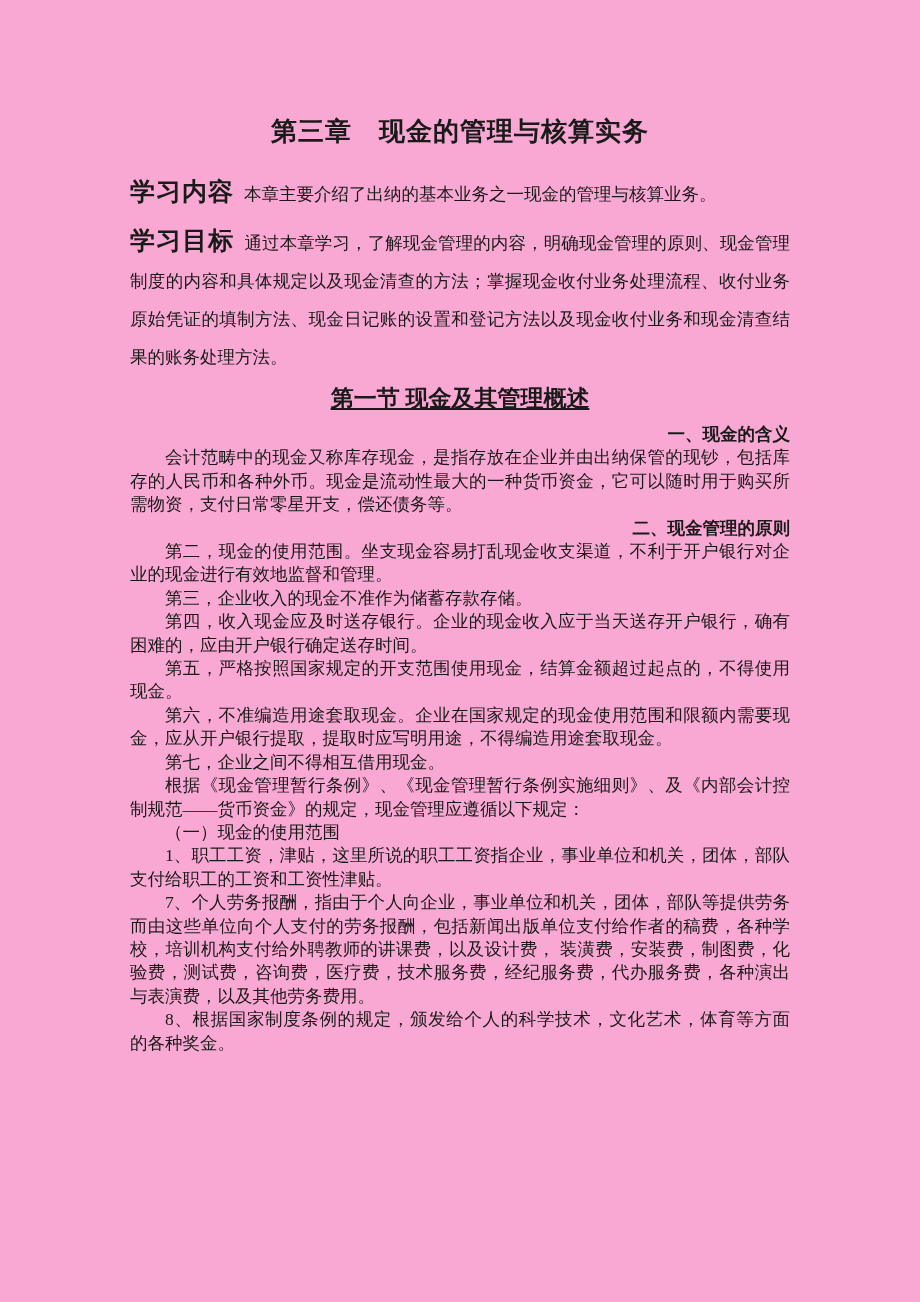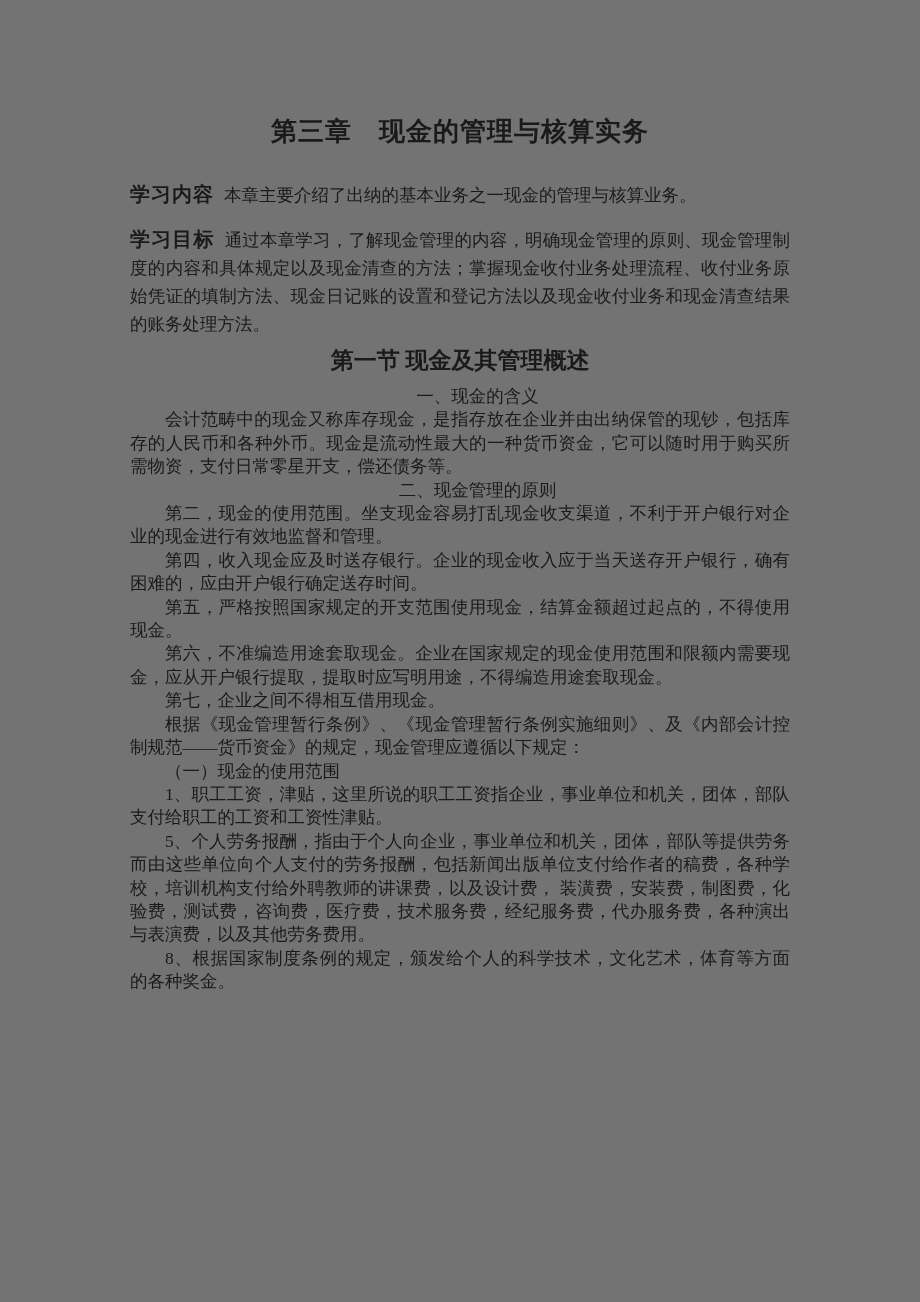--- a/index.html
+++ b/index.html
@@ -4,21 +4,21 @@
 <style>
   html, body {
     margin: 0;
     padding: 0;
     background: #ffffff;
   }
   .page {
     position: relative;
     width: 920px;
     height: 1302px;
-    background: #737373;
+    background: #f9a8d4;
     box-sizing: border-box;
     padding: 112px 130px 0 130px;
     overflow: hidden;
     color: #1a1a1a;
     font-family: "Liberation Serif", "DejaVu Serif", serif;
   }
   .chapter-title {
     margin: 0;
     font-size: 26px;
     font-weight: 700;
@@ -28,49 +28,50 @@
     white-space: pre;
   }
   .study-block {
     margin: 22px 0 0 0;
     line-height: 40px;
     text-align: justify;
     font-size: 17.5px;
   }
   .study-block.goal {
     margin-top: 10px;
-    line-height: 28px;
+    line-height: 38px;
   }
   .study-label {
-    font-family: Liberation Serif, serif;
+    font-family: Liberation Mono, monospace;
     font-weight: 700;
-    font-size: 20px;
+    font-size: 25px;
     letter-spacing: 1px;
     margin-right: 10px;
   }
   .section-title {
     margin: 8px 0 0 0;
     font-size: 23px;
     font-weight: 700;
     line-height: 30px;
     text-align: center;
+    text-decoration: underline;
   }
   .body-text {
     margin-top: 9px;
     font-size: 17.5px;
     line-height: 23.4px;
   }
   .body-text p {
     margin: 0;
     text-indent: 2em;
     text-align: justify;
   }
   .body-text p.sub-heading {
-    font-weight: 400;
-    text-align: center;
+    font-weight: 700;
+    text-align: right;
   }
 </style>
 </head>
 <body>
 
 <div class="page">
 
   <h1 class="chapter-title">第三章　现金的管理与核算实务</h1>
 
   <p class="study-block">
@@ -81,24 +82,25 @@
     <span class="study-label">学习目标</span><span>通过本章学习，了解现金管理的内容，明确现金管理的原则、现金管理制度的内容和具体规定以及现金清查的方法；掌握现金收付业务处理流程、收付业务原始凭证的填制方法、现金日记账的设置和登记方法以及现金收付业务和现金清查结果的账务处理方法。</span>
   </p>
 
   <h2 class="section-title">第一节 现金及其管理概述</h2>
 
   <div class="body-text">
     <p class="sub-heading">一、现金的含义</p>
     <p>会计范畴中的现金又称库存现金，是指存放在企业并由出纳保管的现钞，包括库存的人民币和各种外币。现金是流动性最大的一种货币资金，它可以随时用于购买所需物资，支付日常零星开支，偿还债务等。</p>
     <p class="sub-heading">二、现金管理的原则</p>
     <p>第二，现金的使用范围。坐支现金容易打乱现金收支渠道，不利于开户银行对企业的现金进行有效地监督和管理。</p>
+    <p>第三，企业收入的现金不准作为储蓄存款存储。</p>
     <p>第四，收入现金应及时送存银行。企业的现金收入应于当天送存开户银行，确有困难的，应由开户银行确定送存时间。</p>
     <p>第五，严格按照国家规定的开支范围使用现金，结算金额超过起点的，不得使用现金。</p>
     <p>第六，不准编造用途套取现金。企业在国家规定的现金使用范围和限额内需要现金，应从开户银行提取，提取时应写明用途，不得编造用途套取现金。</p>
     <p>第七，企业之间不得相互借用现金。</p>
     <p>根据《现金管理暂行条例》、《现金管理暂行条例实施细则》、及《内部会计控制规范——货币资金》的规定，现金管理应遵循以下规定：</p>
     <p>（一）现金的使用范围</p>
     <p>1、职工工资，津贴，这里所说的职工工资指企业，事业单位和机关，团体，部队 支付给职工的工资和工资性津贴。</p>
-    <p>5、个人劳务报酬，指由于个人向企业，事业单位和机关，团体，部队等提供劳务而由这些单位向个人支付的劳务报酬，包括新闻出版单位支付给作者的稿费，各种学校，培训机构支付给外聘教师的讲课费，以及设计费， 装潢费，安装费，制图费，化验费，测试费，咨询费，医疗费，技术服务费，经纪服务费，代办服务费，各种演出与表演费，以及其他劳务费用。</p>
+    <p>7、个人劳务报酬，指由于个人向企业，事业单位和机关，团体，部队等提供劳务而由这些单位向个人支付的劳务报酬，包括新闻出版单位支付给作者的稿费，各种学校，培训机构支付给外聘教师的讲课费，以及设计费， 装潢费，安装费，制图费，化验费，测试费，咨询费，医疗费，技术服务费，经纪服务费，代办服务费，各种演出与表演费，以及其他劳务费用。</p>
     <p>8、根据国家制度条例的规定，颁发给个人的科学技术，文化艺术，体育等方面 的各种奖金。</p>
   </div>
 
 </div>
 
 </body></html>

